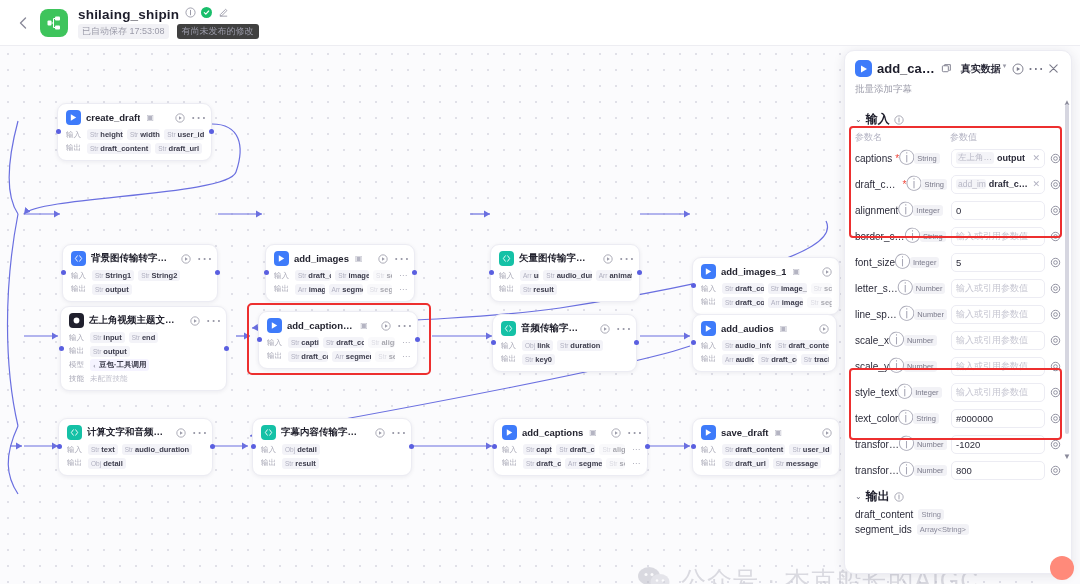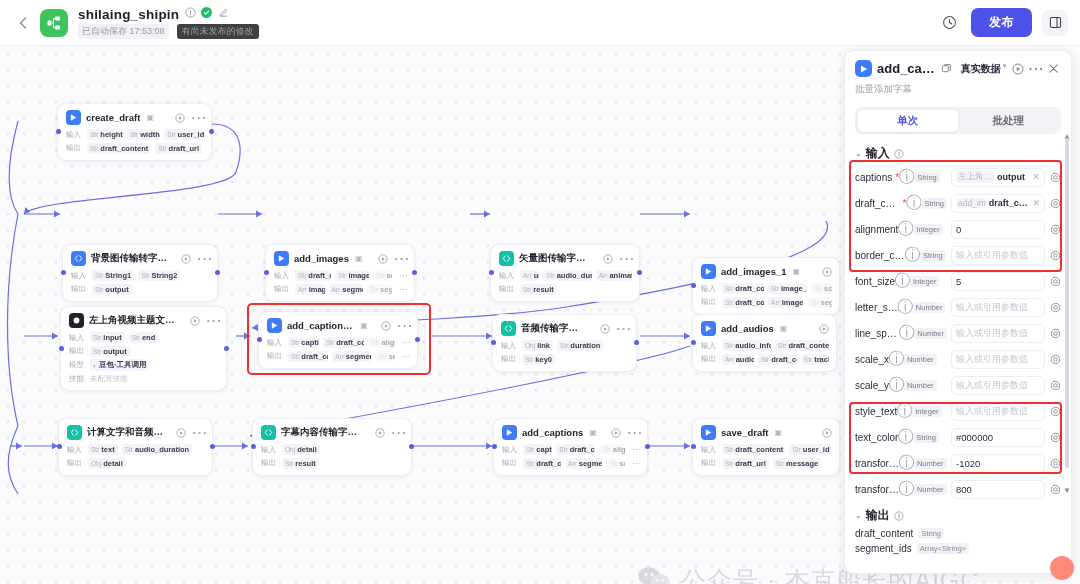--- a/index.html
+++ b/index.html
@@ -242,35 +242,20 @@
           <svg width="11" height="11" viewBox="0 0 12 12">
               <path d="M2 10h8M2.5 8.3 L8.3 2.5 L9.7 3.9 L3.9 9.7 H2.5z" stroke="currentColor" stroke-width="1" fill="none" stroke-linejoin="round"></path>
             </svg>
         </span>
       </div>
       <div class="sub-row">
         <span class="autosave">已自动保存 17:53:08</span>
         <span class="unpublished">有尚未发布的修改</span>
       </div>
     </div>
-    <div class="topbar-right">
-      <div class="icon-btn-plain">
-        <svg width="15" height="15" viewBox="0 0 16 16">
-            <circle cx="8" cy="8" r="6.3" stroke="currentColor" stroke-width="1.1" fill="none"></circle>
-            <path d="M8 4.5V8l2.4 1.6" stroke="currentColor" stroke-width="1.1" fill="none" stroke-linecap="round"></path>
-          </svg>
-      </div>
-      <button class="publish-btn">发布</button>
-      <div class="square-btn">
-        <svg width="13" height="13" viewBox="0 0 14 14">
-            <rect x="1.5" y="1.5" width="11" height="11" rx="2" stroke="currentColor" stroke-width="1.1" fill="none"></rect>
-            <path d="M8.6 1.5v11" stroke="currentColor" stroke-width="1.1"></path>
-          </svg>
-      </div>
-    </div>
   </div>
 
   <div class="canvas">
 
     <svg class="edges">
       <defs>
         <marker id="ah" markerWidth="6" markerHeight="6" refX="5" refY="3" orient="auto">
           <path d="M0,0 L5,3 L0,6 z" fill="#6a6fe0"></path>
         </marker>
       </defs>
@@ -945,35 +930,35 @@
         <span class="panel-hd-ico">⋯</span>
         <span class="panel-hd-ico">
           <svg width="11" height="11" viewBox="0 0 12 12">
               <path d="M2 2 L10 10 M10 2 L2 10" stroke="currentColor" stroke-width="1.2" stroke-linecap="round"></path>
             </svg>
         </span>
       </div>
       <div class="panel-desc">批量添加字幕</div>
     </div>
 
-    <div class="tabs">
-      <div class="tab active">单次</div>
-      <div class="tab">批处理</div>
-    </div>
 
     <div class="panel-body">
       <div class="sec-hd">
         <span class="sec-caret">⌄</span>
         <span class="sec-title">输入</span>
         <span class="sec-i">
           <svg width="10" height="10" viewBox="0 0 12 12">
               <circle cx="6" cy="6" r="5" stroke="currentColor" stroke-width="1" fill="none"></circle>
               <path d="M6 5.2v3.2M6 3.6v.9" stroke="currentColor" stroke-width="1.1" stroke-linecap="round"></path>
             </svg>
         </span>
+      </div>
+      <div class="col-hd">
+        <span class="c1">参数名</span>
+        <span>参数值</span>
       </div>
 
       <div class="prm-row">
         <span class="prm-name">
           <span class="prm-lbl">captions</span>
           <span class="req">*</span>
           <span class="prm-i">ⓘ</span>
           <span class="ty-tag">String</span>
         </span>
         <span class="prm-val">

